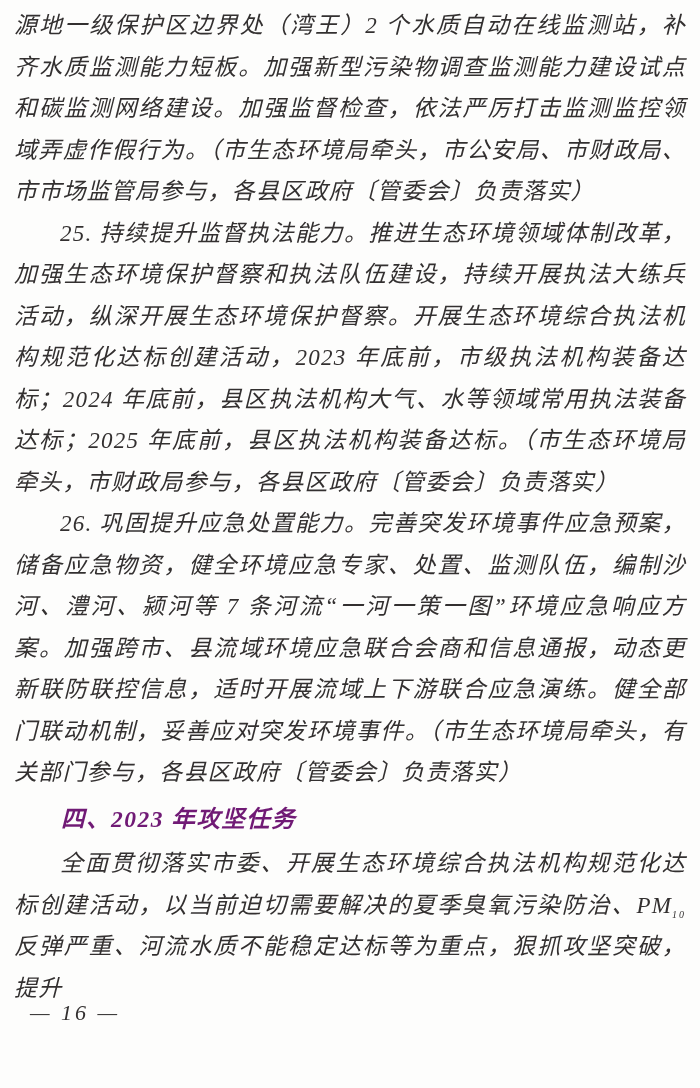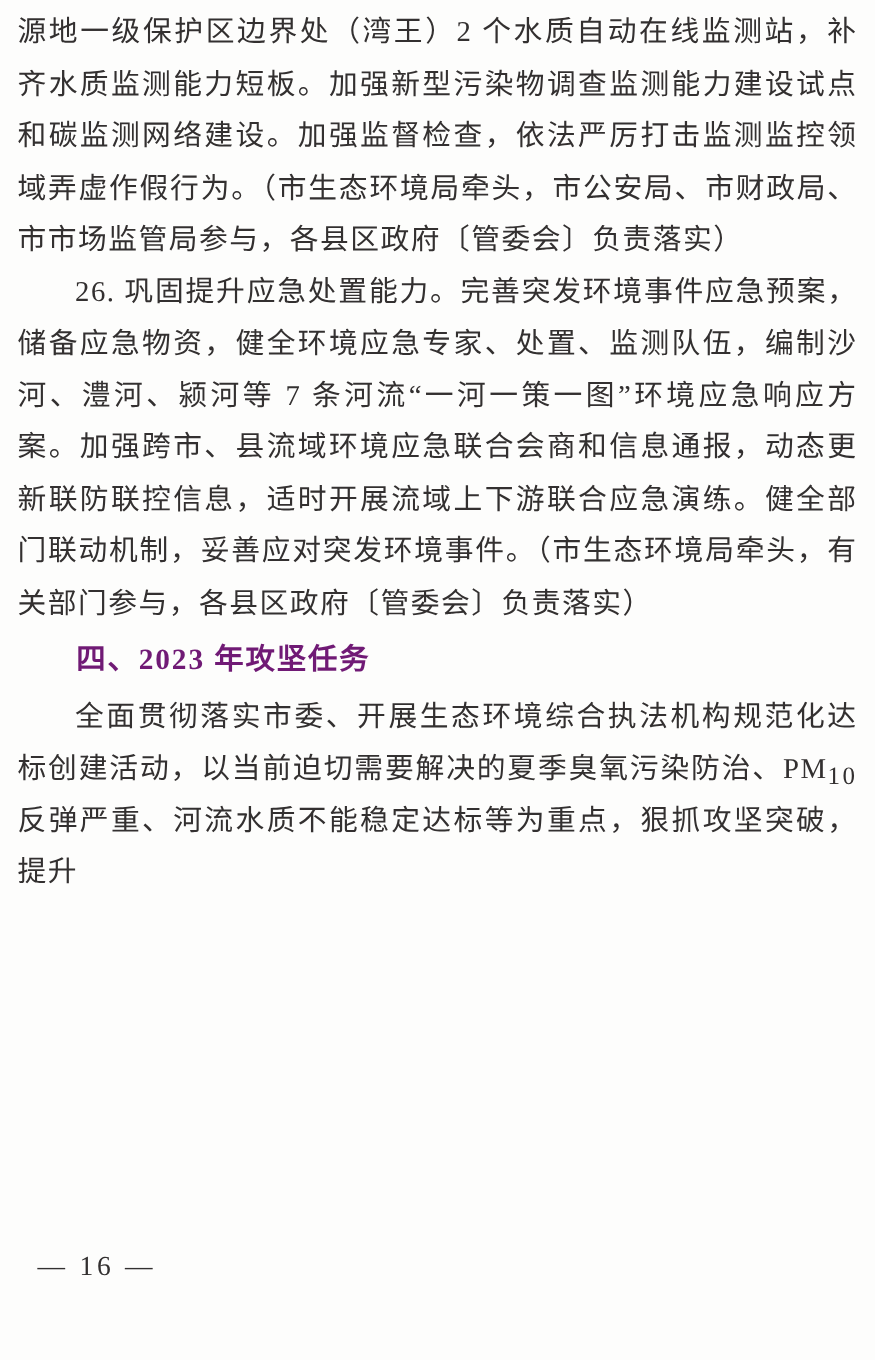--- a/index.html
+++ b/index.html
@@ -14,20 +14,21 @@
     font-family: "Liberation Serif", "DejaVu Serif", serif;
     color: #333030;
   }
   .page {
     position: relative;
     width: 700px;
     height: 1088px;
     box-sizing: border-box;
     padding: 5px 14px 0 14px;
     background: #fdfdfc;
+    font-style: italic;
   }
   .body-text {
     width: 672px;
   }
   .para {
     margin: 0;
     font-size: 23px;
     line-height: 41.5px;
     letter-spacing: 1.2px;
     text-align: justify;
@@ -40,21 +41,21 @@
   .section-heading {
     margin: 5px 0 3px 0;
     font-size: 23.5px;
     line-height: 41.5px;
     font-weight: 700;
     letter-spacing: 1.5px;
     text-indent: 2em;
     color: #701a75;
   }
   .para sub {
-    font-size: 20px;
+    font-size: 10px;
     letter-spacing: 2px;
     line-height: 0;
     vertical-align: -5px;
   }
   .page-number {
     position: absolute;
     left: 30px;
     top: 1000px;
     font-size: 22px;
     letter-spacing: 3px;
@@ -62,20 +63,21 @@
   }
 </style>
 </head>
 <body>
 
 <div class="page">
   <div class="body-text">
 
     <p class="para">源地一级保护区边界处（湾王）2 个水质自动在线监测站，补齐水质监测能力短板。加强新型污染物调查监测能力建设试点和碳监测网络建设。加强监督检查，依法严厉打击监测监控领域弄虚作假行为。（市生态环境局牵头，市公安局、市财政局、市市场监管局参与，各县区政府〔管委会〕负责落实）</p>
 
+    <p class="para indent">25. 持续提升监督执法能力。推进生态环境领域体制改革，加强生态环境保护督察和执法队伍建设，持续开展执法大练兵活动，纵深开展生态环境保护督察。开展生态环境综合执法机构规范化达标创建活动，2023 年底前，市级执法机构装备达标；2024 年底前，县区执法机构大气、水等领域常用执法装备达标；2025 年底前，县区执法机构装备达标。（市生态环境局牵头，市财政局参与，各县区政府〔管委会〕负责落实）</p>
 
     <p class="para indent">26. 巩固提升应急处置能力。完善突发环境事件应急预案，储备应急物资，健全环境应急专家、处置、监测队伍，编制沙河、澧河、颍河等 7 条河流“一河一策一图”环境应急响应方案。加强跨市、县流域环境应急联合会商和信息通报，动态更新联防联控信息，适时开展流域上下游联合应急演练。健全部门联动机制，妥善应对突发环境事件。（市生态环境局牵头，有关部门参与，各县区政府〔管委会〕负责落实）</p>
 
     <h2 class="section-heading">四、2023 年攻坚任务</h2>
 
     <p class="para indent"><span>全面贯彻落实市委、开展生态环境综合执法机构规范化达标创建活动，以当前迫切需要解决的夏季臭氧污染防治、PM</span><sub>10</sub><span> 反弹严重、河流水质不能稳定达标等为重点，狠抓攻坚突破，提升</span></p>
 
   </div>
 
   <div class="page-number">— 16 —</div>

